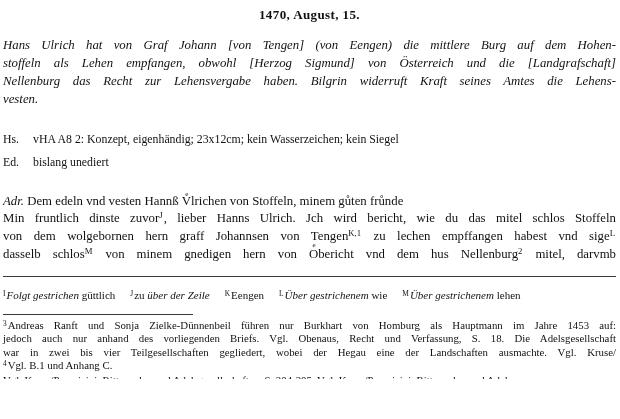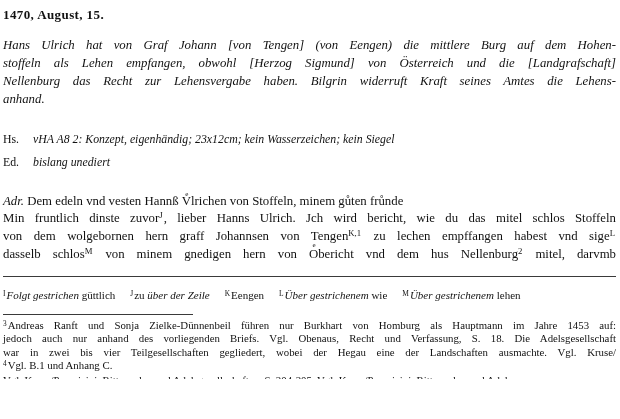--- a/index.html
+++ b/index.html
@@ -2,26 +2,26 @@
 <html><head>
 <meta charset="utf-8">
 <style>
   html,body{margin:0;padding:0;}
   body{
     width:620px;height:419px;overflow:hidden;background:#ffffff;color:#111111;
     font-family:"Liberation Serif","DejaVu Serif",serif;
   }
   .page{padding:7px 4px 0 3px;width:613px;box-sizing:content-box;}
   .j{text-align:justify;text-align-last:justify;}
-  .heading{font-size:13px;font-weight:bold;margin:0;letter-spacing:0.4px;}
+  .heading{font-size:13px;font-weight:bold;margin:0;letter-spacing:0.4px;text-align:center;}
   .regest{margin-top:13px;font-style:italic;font-size:12.8px;line-height:18px;}
   .source{margin-top:24px;font-size:11.8px;}
   .source .row{margin-bottom:8px;}
   .source .label{display:inline-block;width:30px;font-style:normal;}
-  .source .stext{font-style:italic;}
+  .source .stext{}
   .address{margin-top:24px;font-size:12.8px;}
   .letter{font-size:12.8px;line-height:18px;}
   .app-rule{border:none;border-top:1px solid #3a3a3a;margin:13px 0 0 0;width:100%;height:0;}
   .apparatus{margin-top:12px;font-size:11px;}
   .fn-rule{border:none;border-top:1px solid #3a3a3a;margin:13px auto 0 0;width:190px;height:0;}
   .footnotes{margin-top:4px;font-size:10.8px;line-height:13.3px;}
   .sup{font-size:0.68em;vertical-align:0.45em;line-height:0;margin-right:1px;}
   .it{font-style:italic;}
   .gap{display:inline-block;width:15px;}
   .has-ov{position:relative;display:inline-block;}
@@ -32,21 +32,21 @@
 <body>
 
 <div class="page">
 
   <h1 class="heading">1470, August, 15.</h1>
 
   <section class="regest">
     <div class="line j">Hans Ulrich hat von Graf Johann [von Tengen] (von Eengen) die mittlere Burg auf dem Hohen-</div>
     <div class="line j">stoffeln als Lehen empfangen, obwohl [Herzog Sigmund] von Österreich und die [Landgrafschaft]</div>
     <div class="line j">Nellenburg das Recht zur Lehensvergabe haben. Bilgrin widerruft Kraft seines Amtes die Lehens-</div>
-    <div class="line">anhand.</div>
+    <div class="line">vesten.</div>
   </section>
 
   <section class="source">
     <div class="row">
       <span class="label">Hs.</span><span class="stext">vHA A8 2: Konzept, eigenhändig; 23x12cm; kein Wasserzeichen; kein Siegel</span>
     </div>
     <div class="row">
       <span class="label">Ed.</span><span class="stext">bislang unediert</span>
     </div>
   </section>

